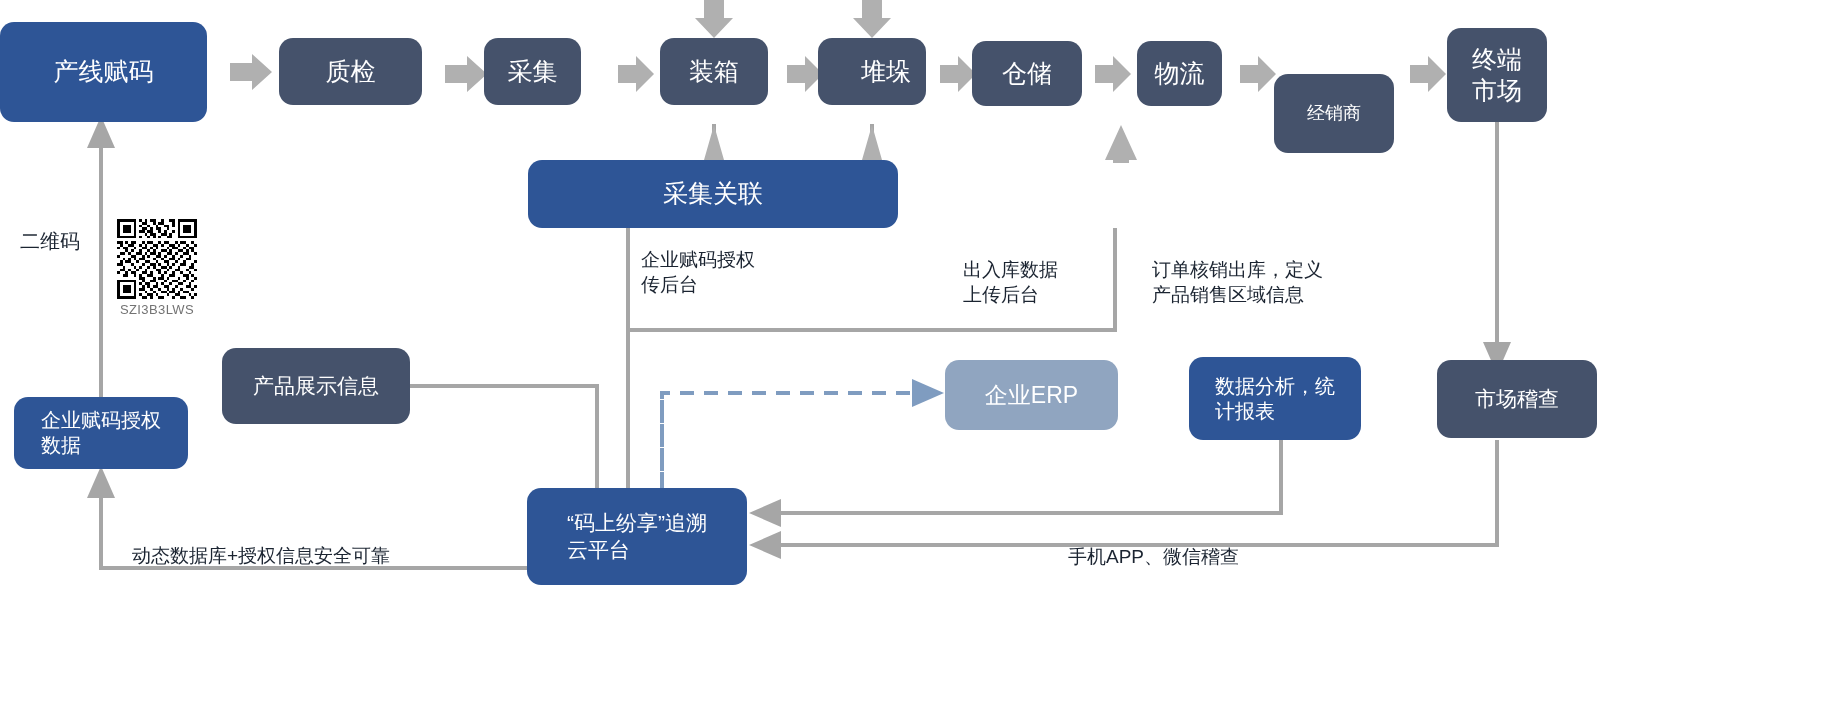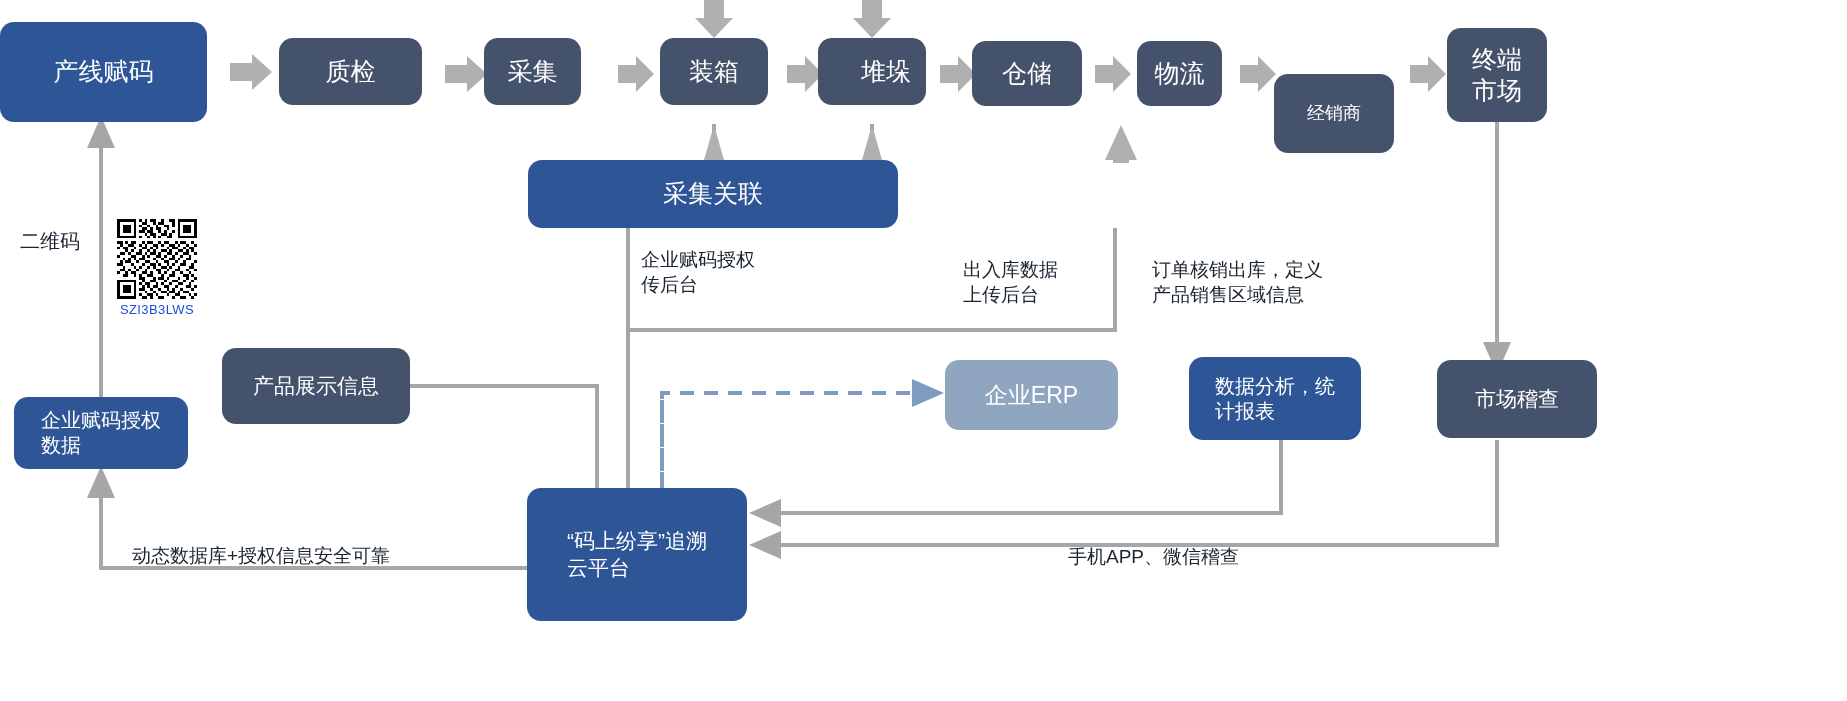--- a/index.html
+++ b/index.html
@@ -13,21 +13,21 @@
         color:#ffffff;line-height:1.25;white-space:pre-line;}
   .dark{background:#45526b;}
   .blue{background:#2e5596;}
   .erp{background:#90a5c0;}
 
   .lbl{position:absolute;color:#1b2431;line-height:1.3;white-space:pre-line;
        text-align:left;}
 
   .qrwrap{position:absolute;display:flex;flex-direction:column;align-items:center;}
   .qr{image-rendering:pixelated;}
-  .qrcap{font-size:13px;color:#1d4ed8;letter-spacing:.4px;margin-top:3px;
+  .qrcap{font-size:13px;color:#737373;letter-spacing:.4px;margin-top:3px;
          font-family:"Liberation Sans",sans-serif;}
 </style>
 </head>
 <body>
 
 <div id="canvas">
 
   <svg class="wires" viewBox="0 0 1847 701" xmlns="http://www.w3.org/2000/svg">
     <defs>
       <marker id="ah-gray" markerWidth="9" markerHeight="9" refX="4.5" refY="4.5" orient="auto" markerUnits="strokeWidth">
@@ -360,21 +360,21 @@
 
   <div class="node dark" style="left:222px;top:348px;width:188px;height:76px;font-size:21px;">产品展示信息</div>
 
   <div class="node erp" style="left:945px;top:360px;width:173px;height:70px;font-size:23px;">企业ERP</div>
 
   <div class="node blue" style="left:1189px;top:357px;width:172px;height:83px;font-size:20px;">数据分析，统
 计报表</div>
 
   <div class="node dark" style="left:1437px;top:360px;width:160px;height:78px;font-size:21px;">市场稽查</div>
 
-  <div class="node blue" style="left:527px;top:488px;width:220px;height:133px;font-size:21px;">“码上纷享”追溯
+  <div class="node blue" style="left:527px;top:488px;width:220px;height:97px;font-size:21px;">“码上纷享”追溯
 云平台</div>
 
   <div class="lbl" style="left:641px;top:248px;font-size:19px;">企业赋码授权
 传后台</div>
 
   <div class="lbl" style="left:963px;top:258px;font-size:19px;">出入库数据
 上传后台</div>
 
   <div class="lbl" style="left:1152px;top:258px;font-size:19px;">订单核销出库，定义
 产品销售区域信息</div>

